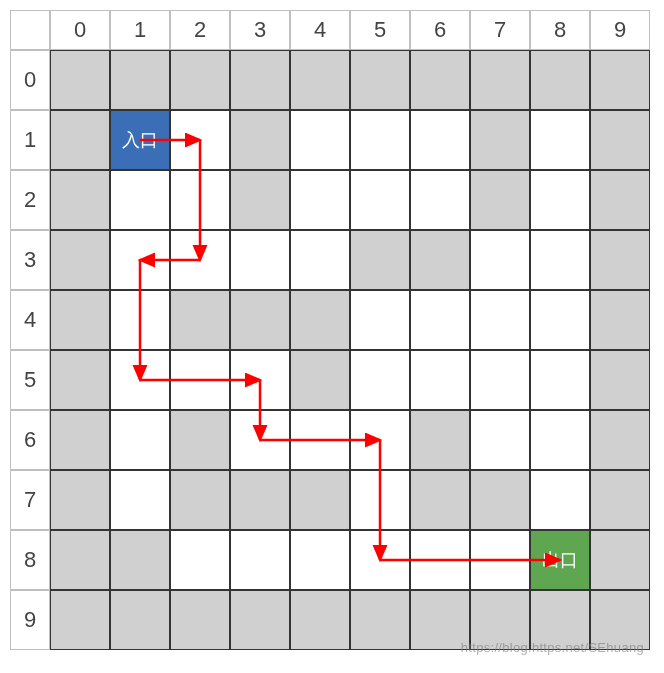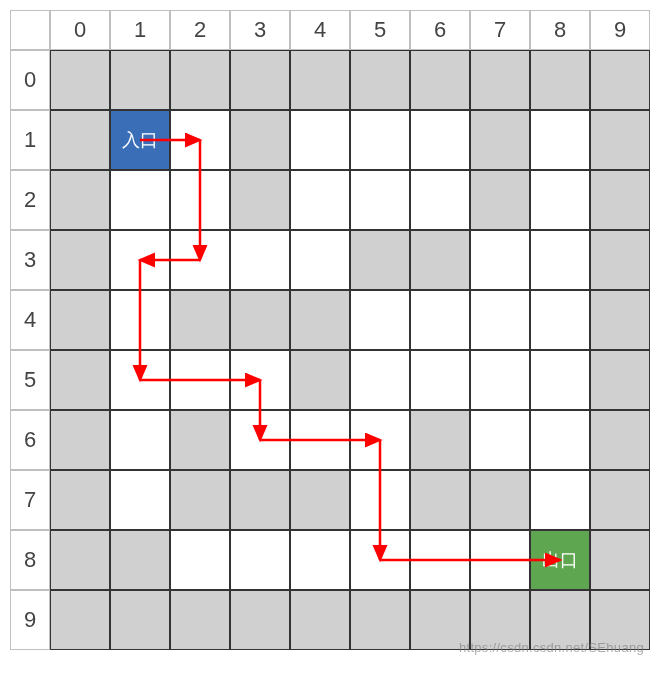--- a/index.html
+++ b/index.html
@@ -211,13 +211,13 @@
       <line x1="150" y1="210" x2="90" y2="210" class="arrow-line"></line>
       <line x1="90" y1="210" x2="90" y2="330" class="arrow-line"></line>
       <line x1="90" y1="330" x2="210" y2="330" class="arrow-line"></line>
       <line x1="210" y1="330" x2="210" y2="390" class="arrow-line"></line>
       <line x1="210" y1="390" x2="330" y2="390" class="arrow-line"></line>
       <line x1="330" y1="390" x2="330" y2="510" class="arrow-line"></line>
       <line x1="330" y1="510" x2="510" y2="510" class="arrow-line"></line>
     </svg>
 </div>
 
-<div class="watermark">https://csdn.csdn.net/SEhuang</div>
+<div class="watermark">https://blog.https.net/SEhuang</div>
 
 </body></html>

